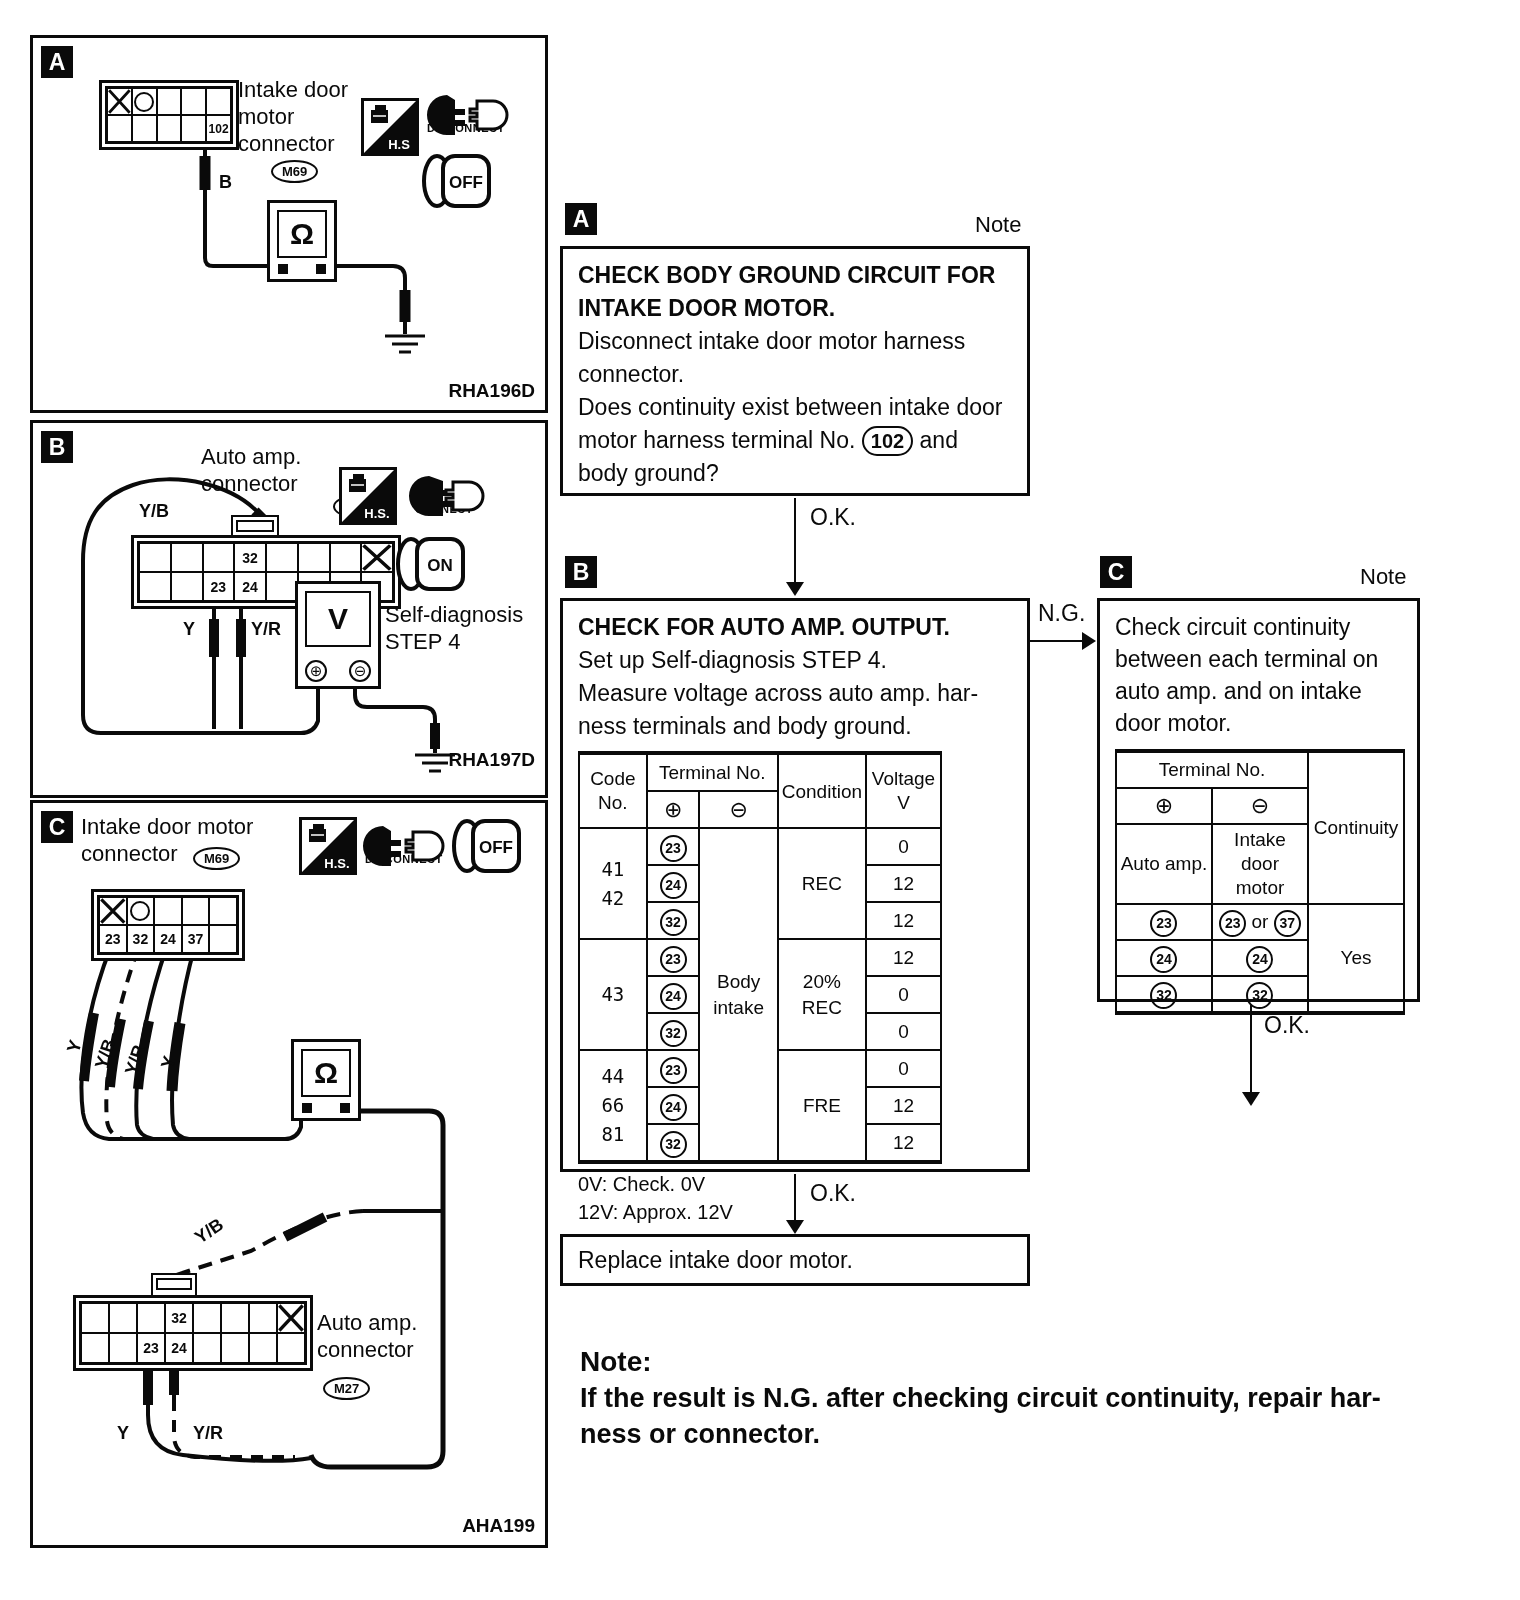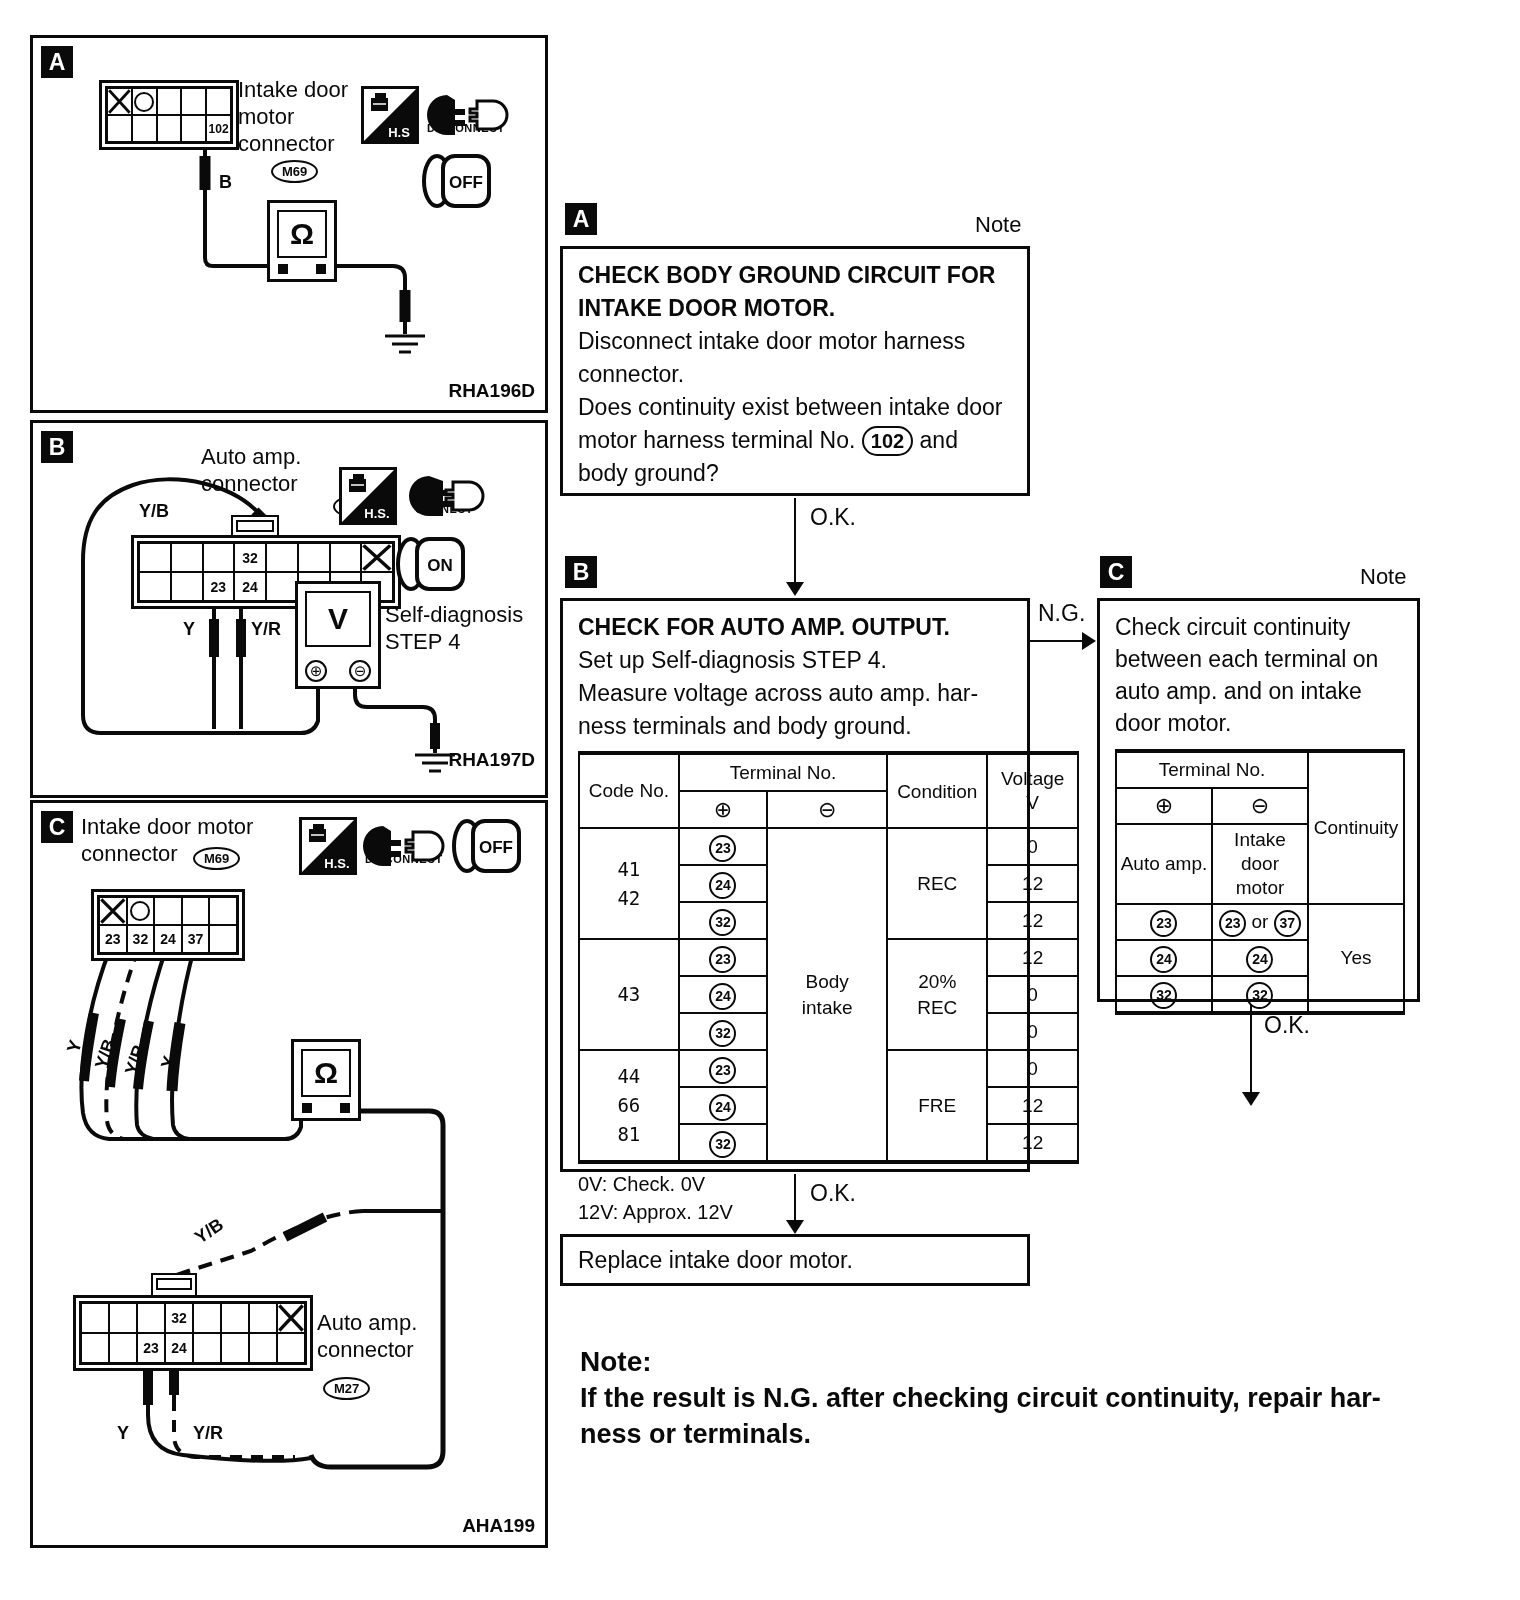--- a/index.html
+++ b/index.html
@@ -101,21 +101,21 @@
       </div>
     </div>
     <div class="ptitle" style="left:205px;top:38px;">
       <div>Intake door</div>
       <div>motor</div>
       <div>connector</div>
     </div>
     <div class="oval" style="left:238px;top:122px;">M69</div>
     <div class="wlabel" style="left:186px;top:134px;">B</div>
 
-    <div class="abs" style="left:328px;top:48px;">
+    <div class="abs" style="left:328px;top:60px;">
       <svg class="icon" width="58" height="58" viewBox="0 0 58 58">
         <rect x="1.5" y="1.5" width="55" height="55" fill="#fff" stroke="#0a0a0a" stroke-width="3"></rect>
         <polygon points="56.5,1.5 56.5,56.5 1.5,56.5" fill="#0a0a0a"></polygon>
         <rect x="10" y="12" width="17" height="13" fill="#0a0a0a"></rect>
         <rect x="14" y="7" width="11" height="7" fill="#0a0a0a"></rect>
         <line x1="12" y1="18" x2="25" y2="18" stroke="#fff" stroke-width="1.5"></line>
         <text x="38" y="51" fill="#fff" font-size="13" font-weight="bold" text-anchor="middle" font-family="Liberation Sans, sans-serif">H.S</text>
       </svg>
     </div>
     <div class="iconlbl" style="left:394px;top:40px;">DISCONNECT</div>
@@ -370,21 +370,21 @@
       <div class="head"></div>
   </div>
   <div class="lbl" style="left:810px;top:504px;">O.K.</div>
 
   <div class="tag" style="left:565px;top:556px;">B</div>
   <div class="flowbox" style="left:560px;top:598px;width:470px;height:574px;">
     <span class="fbtitle">CHECK FOR AUTO AMP. OUTPUT.</span>
     <div>Set up Self-diagnosis STEP 4.</div>
     <div>Measure voltage across auto amp. har-</div>
     <div>ness terminals and body ground.</div>
-    <table class="vt" style="width:501px;margin-top:8px;">
+    <table class="vt" style="width:364px;margin-top:8px;">
       <colgroup>
           <col style="width:88px">
           <col style="width:78px">
           <col style="width:106px">
           <col style="width:86px">
           <col style="width:80px">
         </colgroup>
       <tbody>
           <tr>
         <th rowspan="2" style="line-height:24px;">Code No.</th>
@@ -523,16 +523,16 @@
   </div>
   <div class="varrow" style="left:1242px;top:1004px;height:102px;">
     <div class="shaft"></div>
       <div class="head"></div>
   </div>
   <div class="lbl" style="left:1264px;top:1012px;">O.K.</div>
 
   <div class="bottomnote" style="left:580px;top:1344px;width:890px;">
     <div class="bntitle">Note:</div>
     <div>If the result is N.G. after checking circuit continuity, repair har-</div>
-    <div>ness or terminals.</div>
+    <div>ness or connector.</div>
   </div>
 
 </div>
 
 </body></html>

